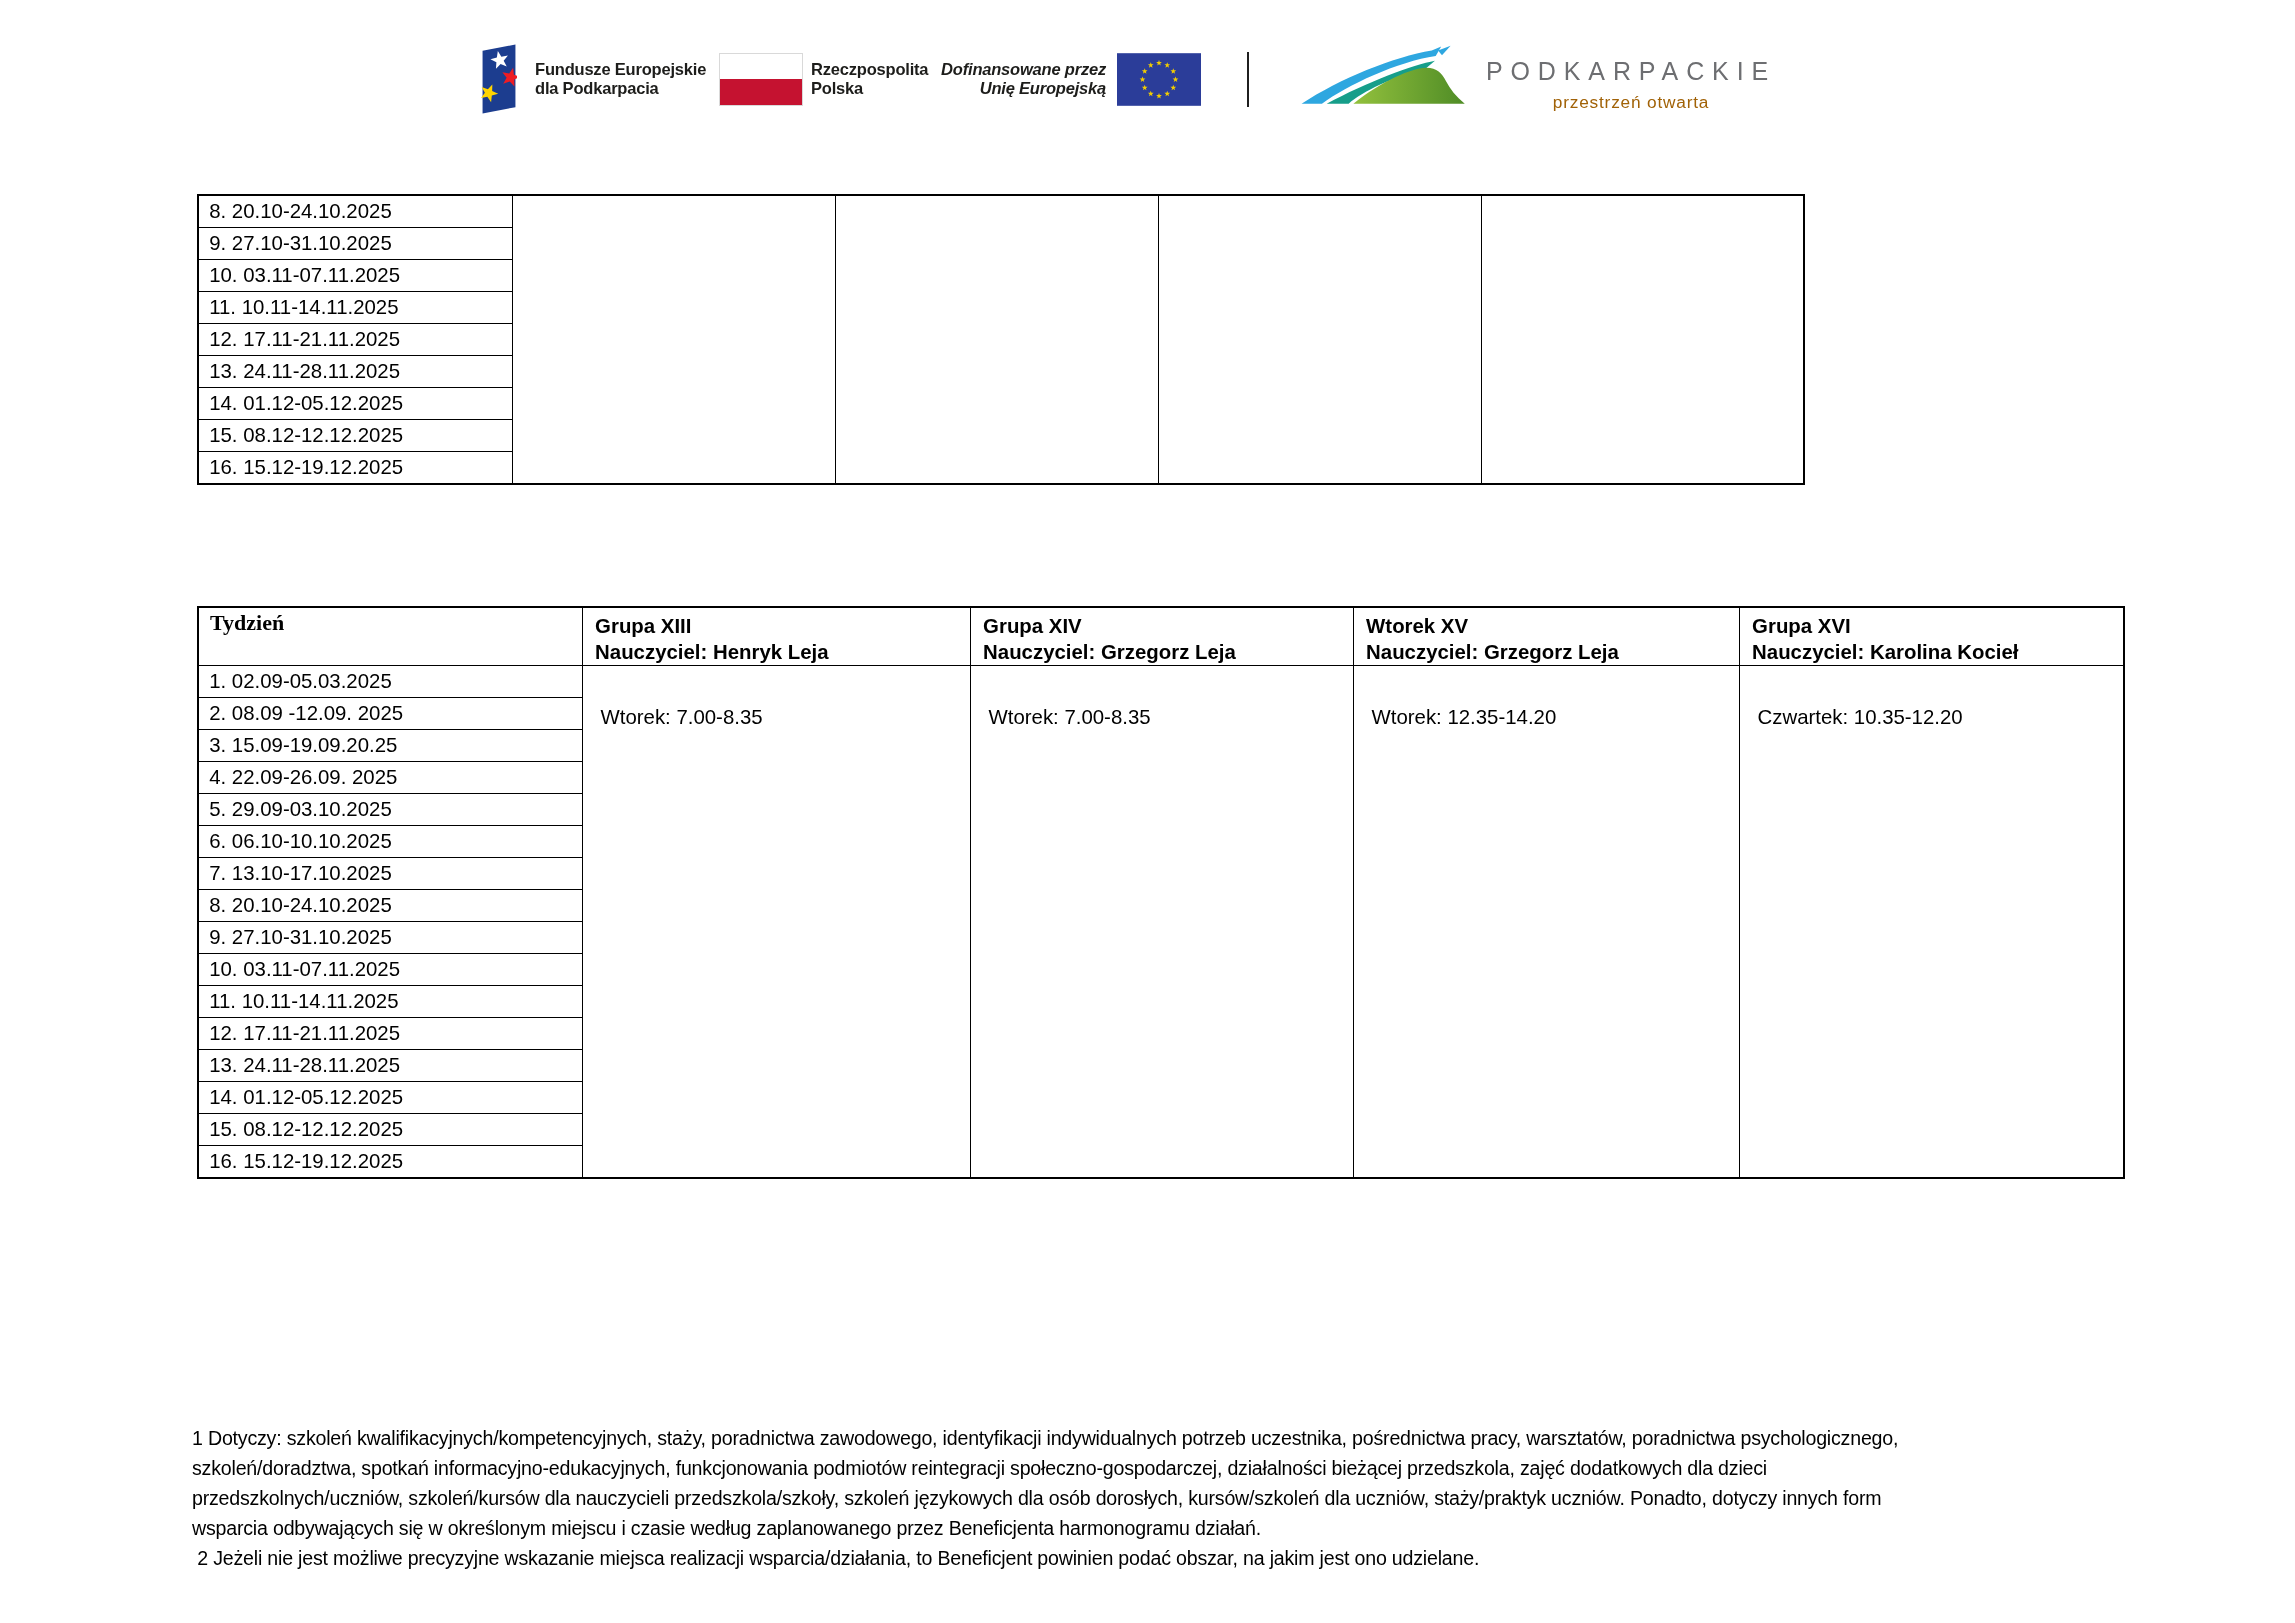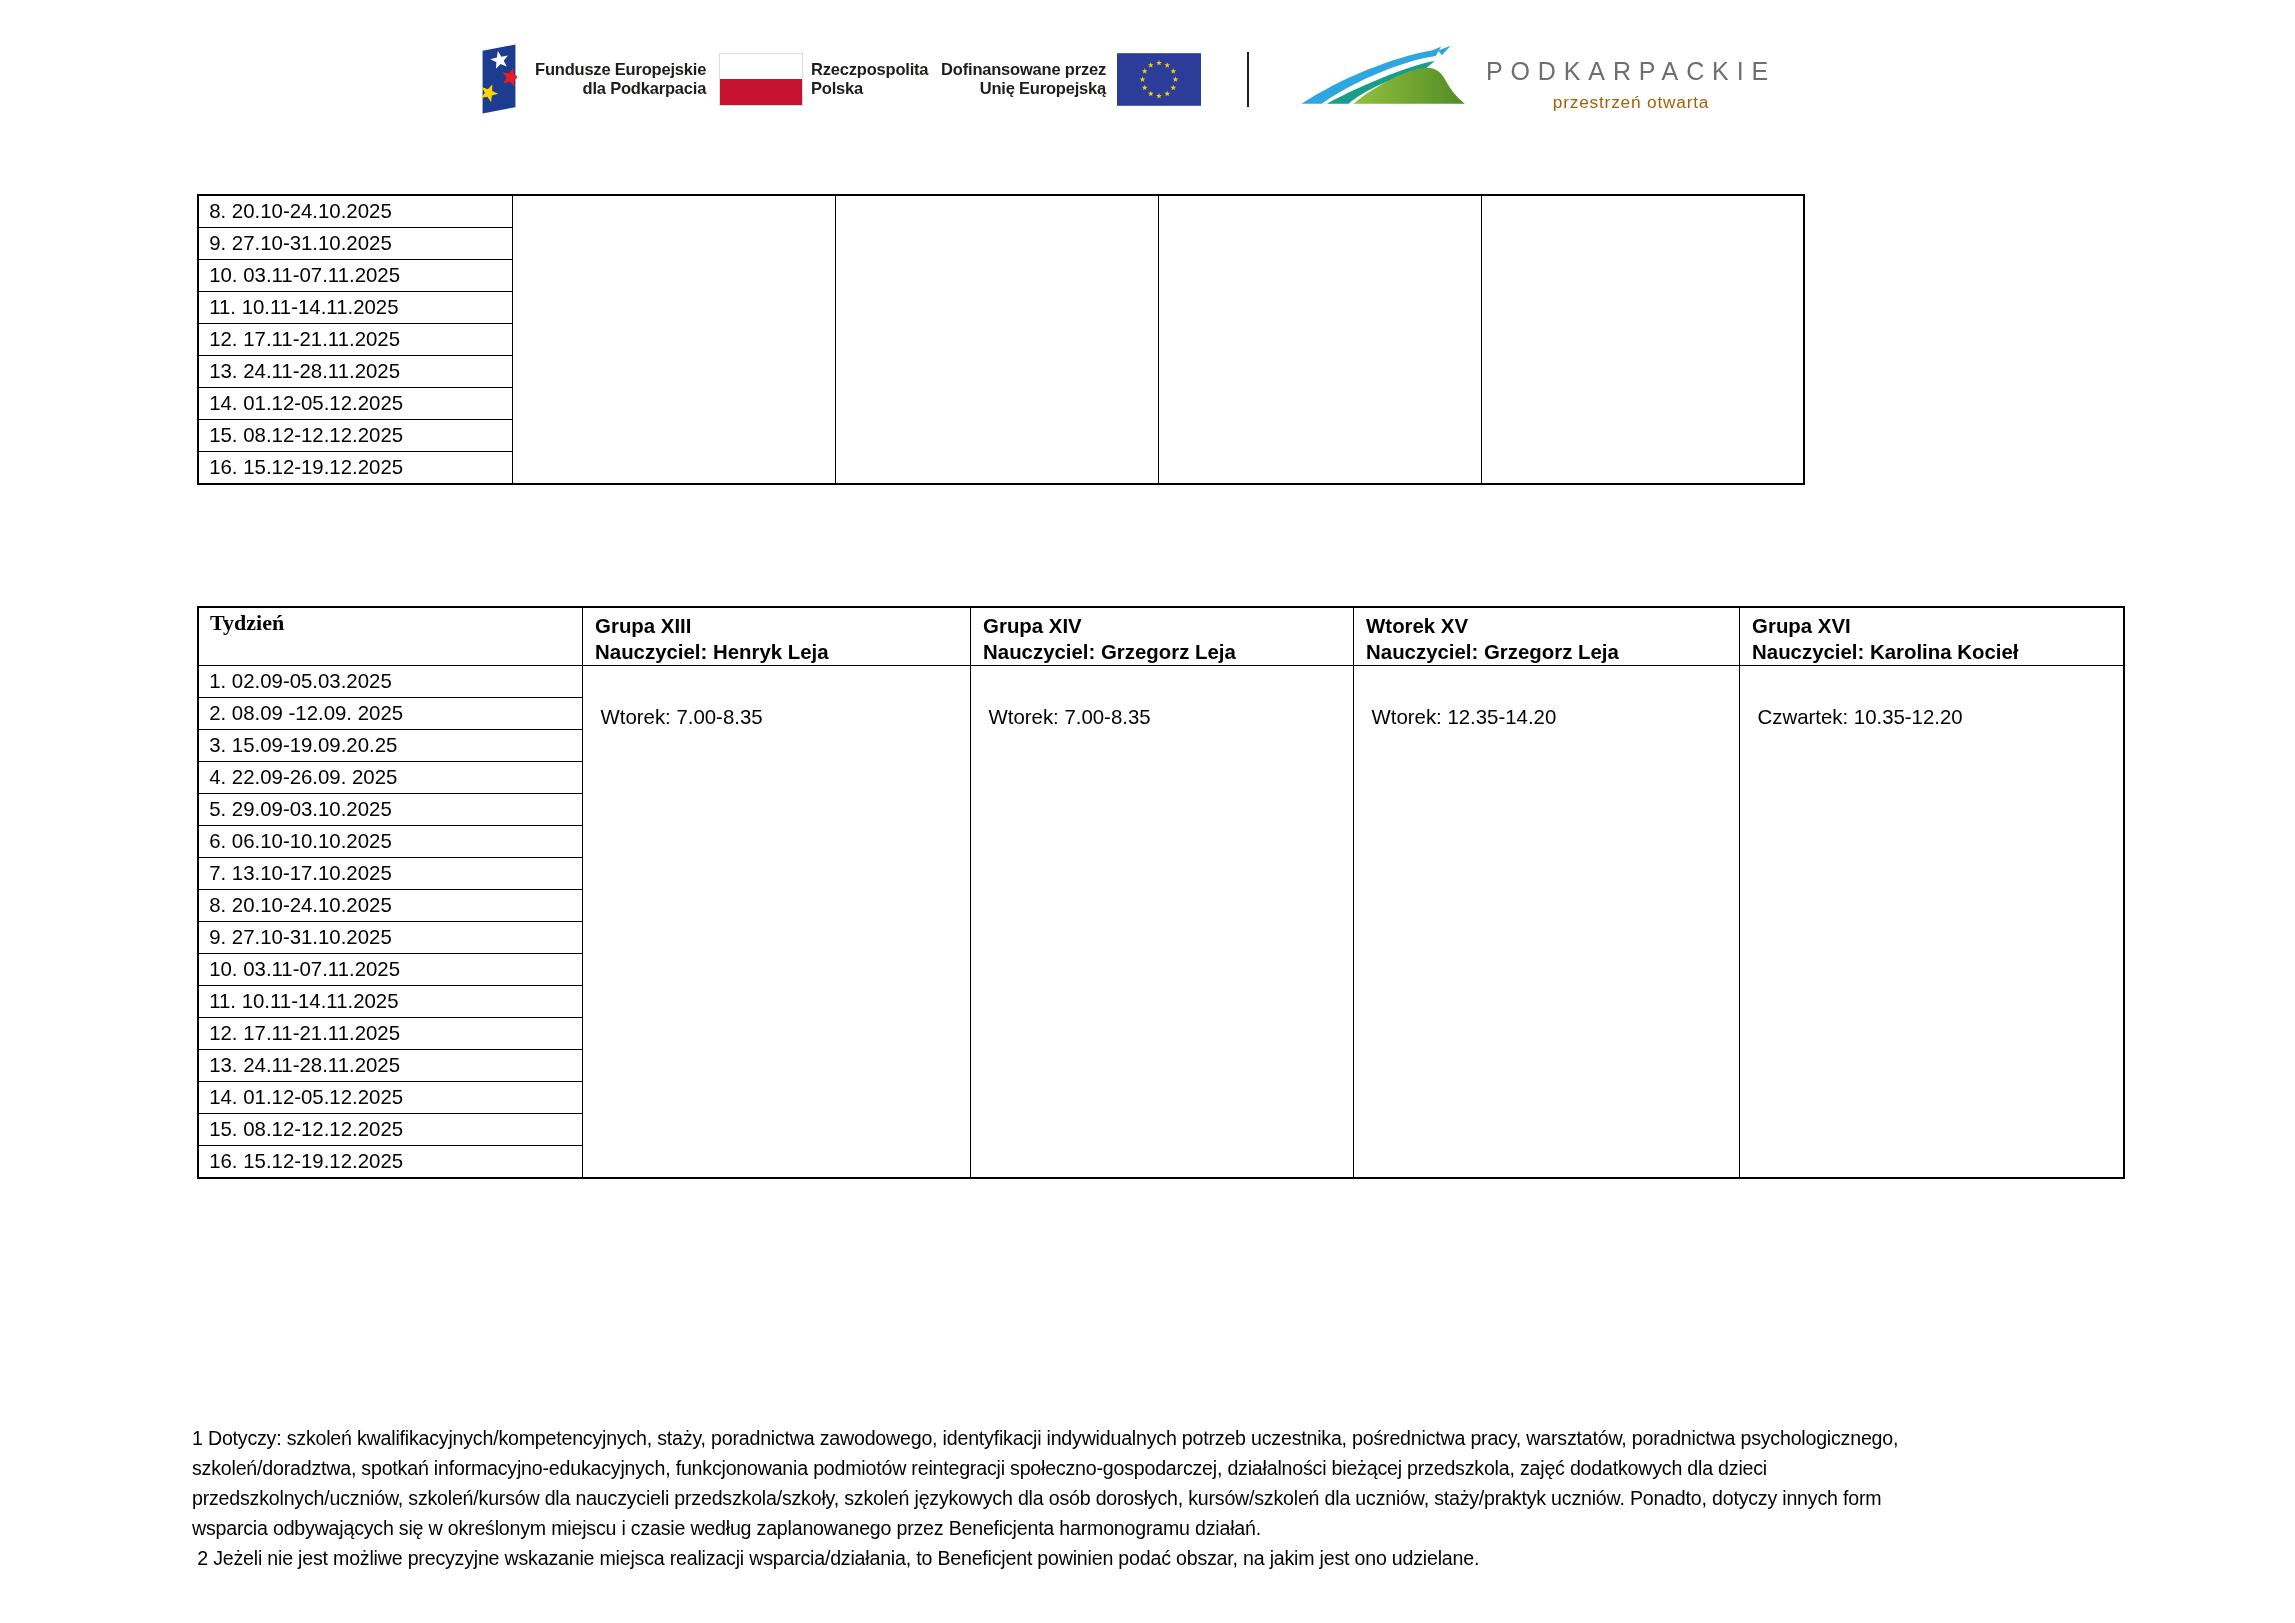--- a/index.html
+++ b/index.html
@@ -4,21 +4,21 @@
 <style>
   html,body {margin:0; padding:0; background:#e8e8e8;}
   .page {
     position:relative; width:2295px; height:1623px; background:#ffffff;
     font-family:"Liberation Sans", sans-serif; color:#000; overflow:hidden;
   }
   
   .logos {position:absolute; left:0; top:0; width:2295px; height:141px;}
   .abs {position:absolute;}
   .logo-text {font-size:16.5px; font-weight:bold; line-height:19px; color:#1d1d1b; letter-spacing:-0.2px;}
-  .logo-text.right {text-align:right;}
+  .logo-text.right {text-align:right;font-style:italic;}
   .pl-flag {width:84px; height:53px; border:0.8px solid #d9d9d9; box-sizing:border-box;
             background:linear-gradient(#ffffff 50%, #c51230 50%);}
   .sep-bar {width:2.4px; height:55px; background:#1f1f1f;}
   .podk-text {width:292px; text-align:center;}
   .podk-title {font-size:25px; letter-spacing:7.9px; color:#6d6e71; white-space:nowrap;}
   .podk-sub {font-size:17.3px; letter-spacing:0.8px; color:#a16207; margin-top:5.5px;}
   
   table {border-collapse:collapse; table-layout:fixed; position:absolute; background:#fff;}
   td {border:1.6px solid #000; padding:4px; overflow:hidden;}
   .t1 {left:197px; top:194px; width:1608px; border:2.4px solid #000;}
@@ -50,21 +50,21 @@
         <linearGradient id="hillgrad" x1="0" y1="0" x2="1" y2="0">
           <stop offset="0" stop-color="#93c13d"></stop>
           <stop offset="1" stop-color="#4f8c26"></stop>
         </linearGradient>
       </defs>
       <polygon points="2,10 44,2 44,82 2,90" fill="#1c3d8f"></polygon>
       <use href="#star" transform="translate(24,22) rotate(-12)" fill="#ffffff"></use>
       <use href="#star" transform="translate(38,44) rotate(14) scale(1.05)" fill="#ed1c24"></use>
       <use href="#star" transform="translate(10,64) rotate(22)" fill="#ffd500"></use>
     </svg>
-    <div class="abs logo-text" style="left:535px; top:60px;text-align:right;">
+    <div class="abs logo-text" style="left:535px; top:60px;">
       <div>Fundusze Europejskie</div>
       <div>dla Podkarpacia</div>
     </div>
 
     <div class="abs pl-flag" style="left:719px; top:53px;"></div>
     <div class="abs logo-text" style="left:811px; top:60px;">
       <div>Rzeczpospolita</div>
       <div>Polska</div>
     </div>
 

